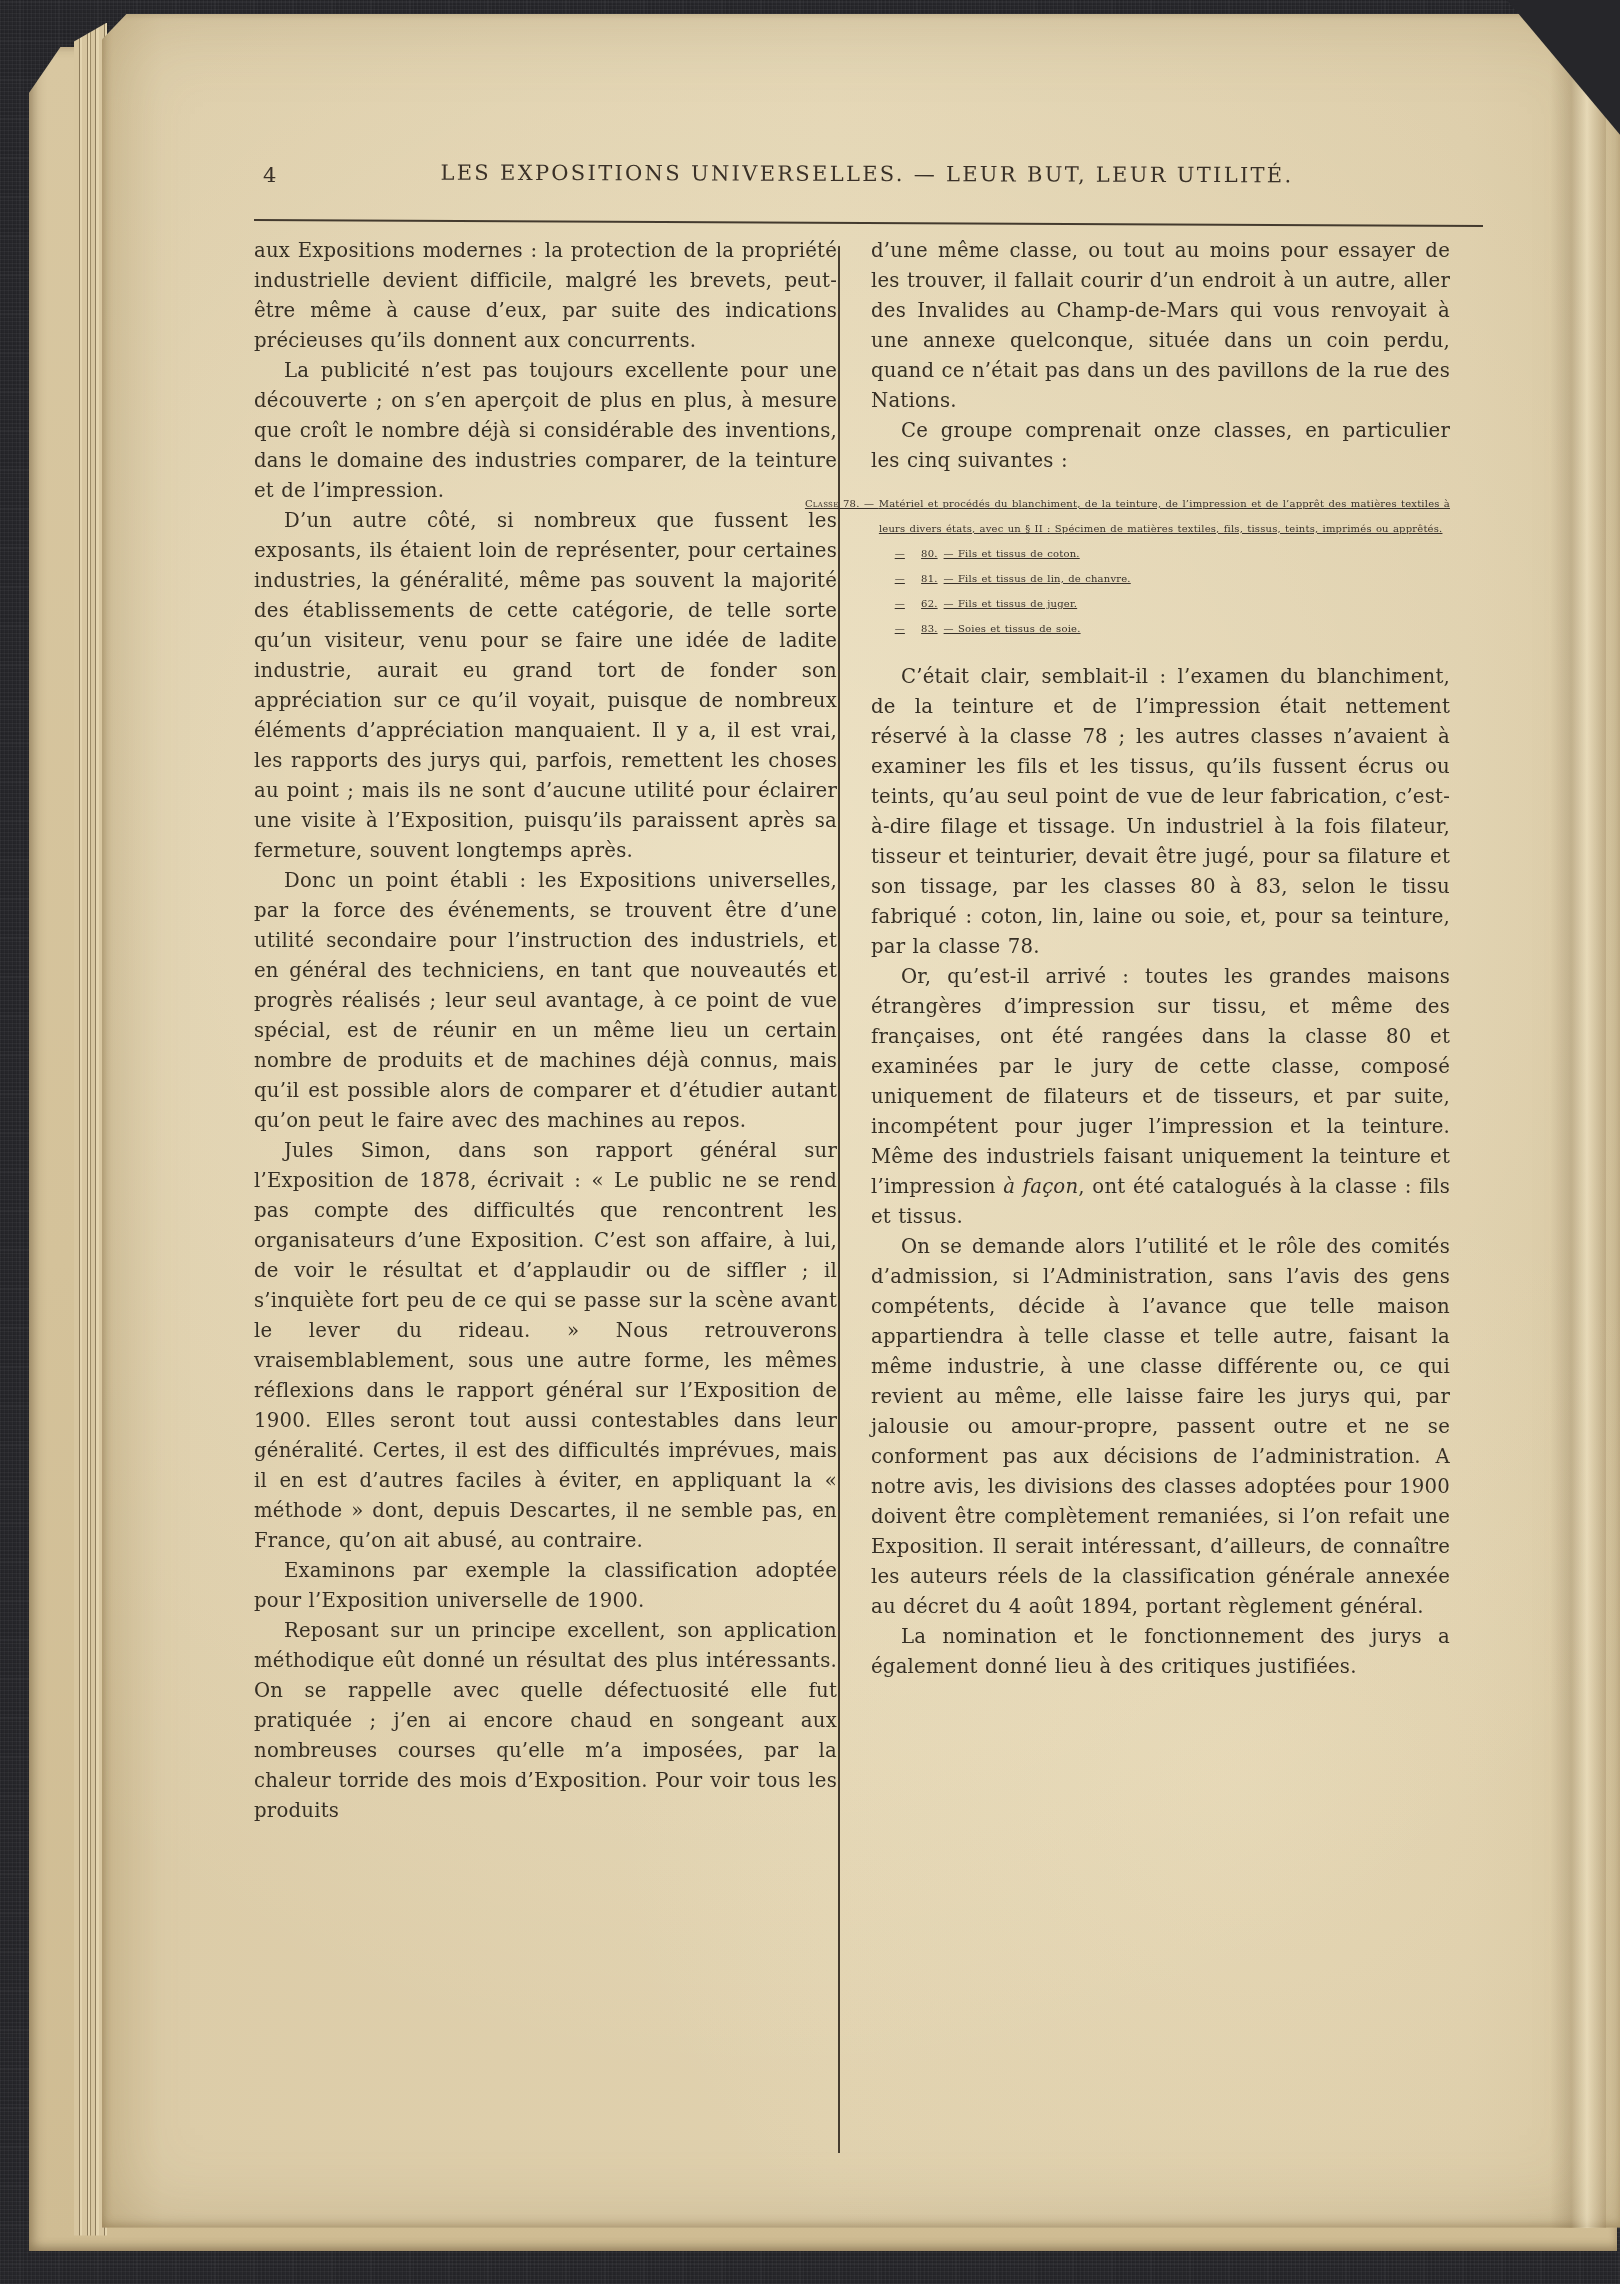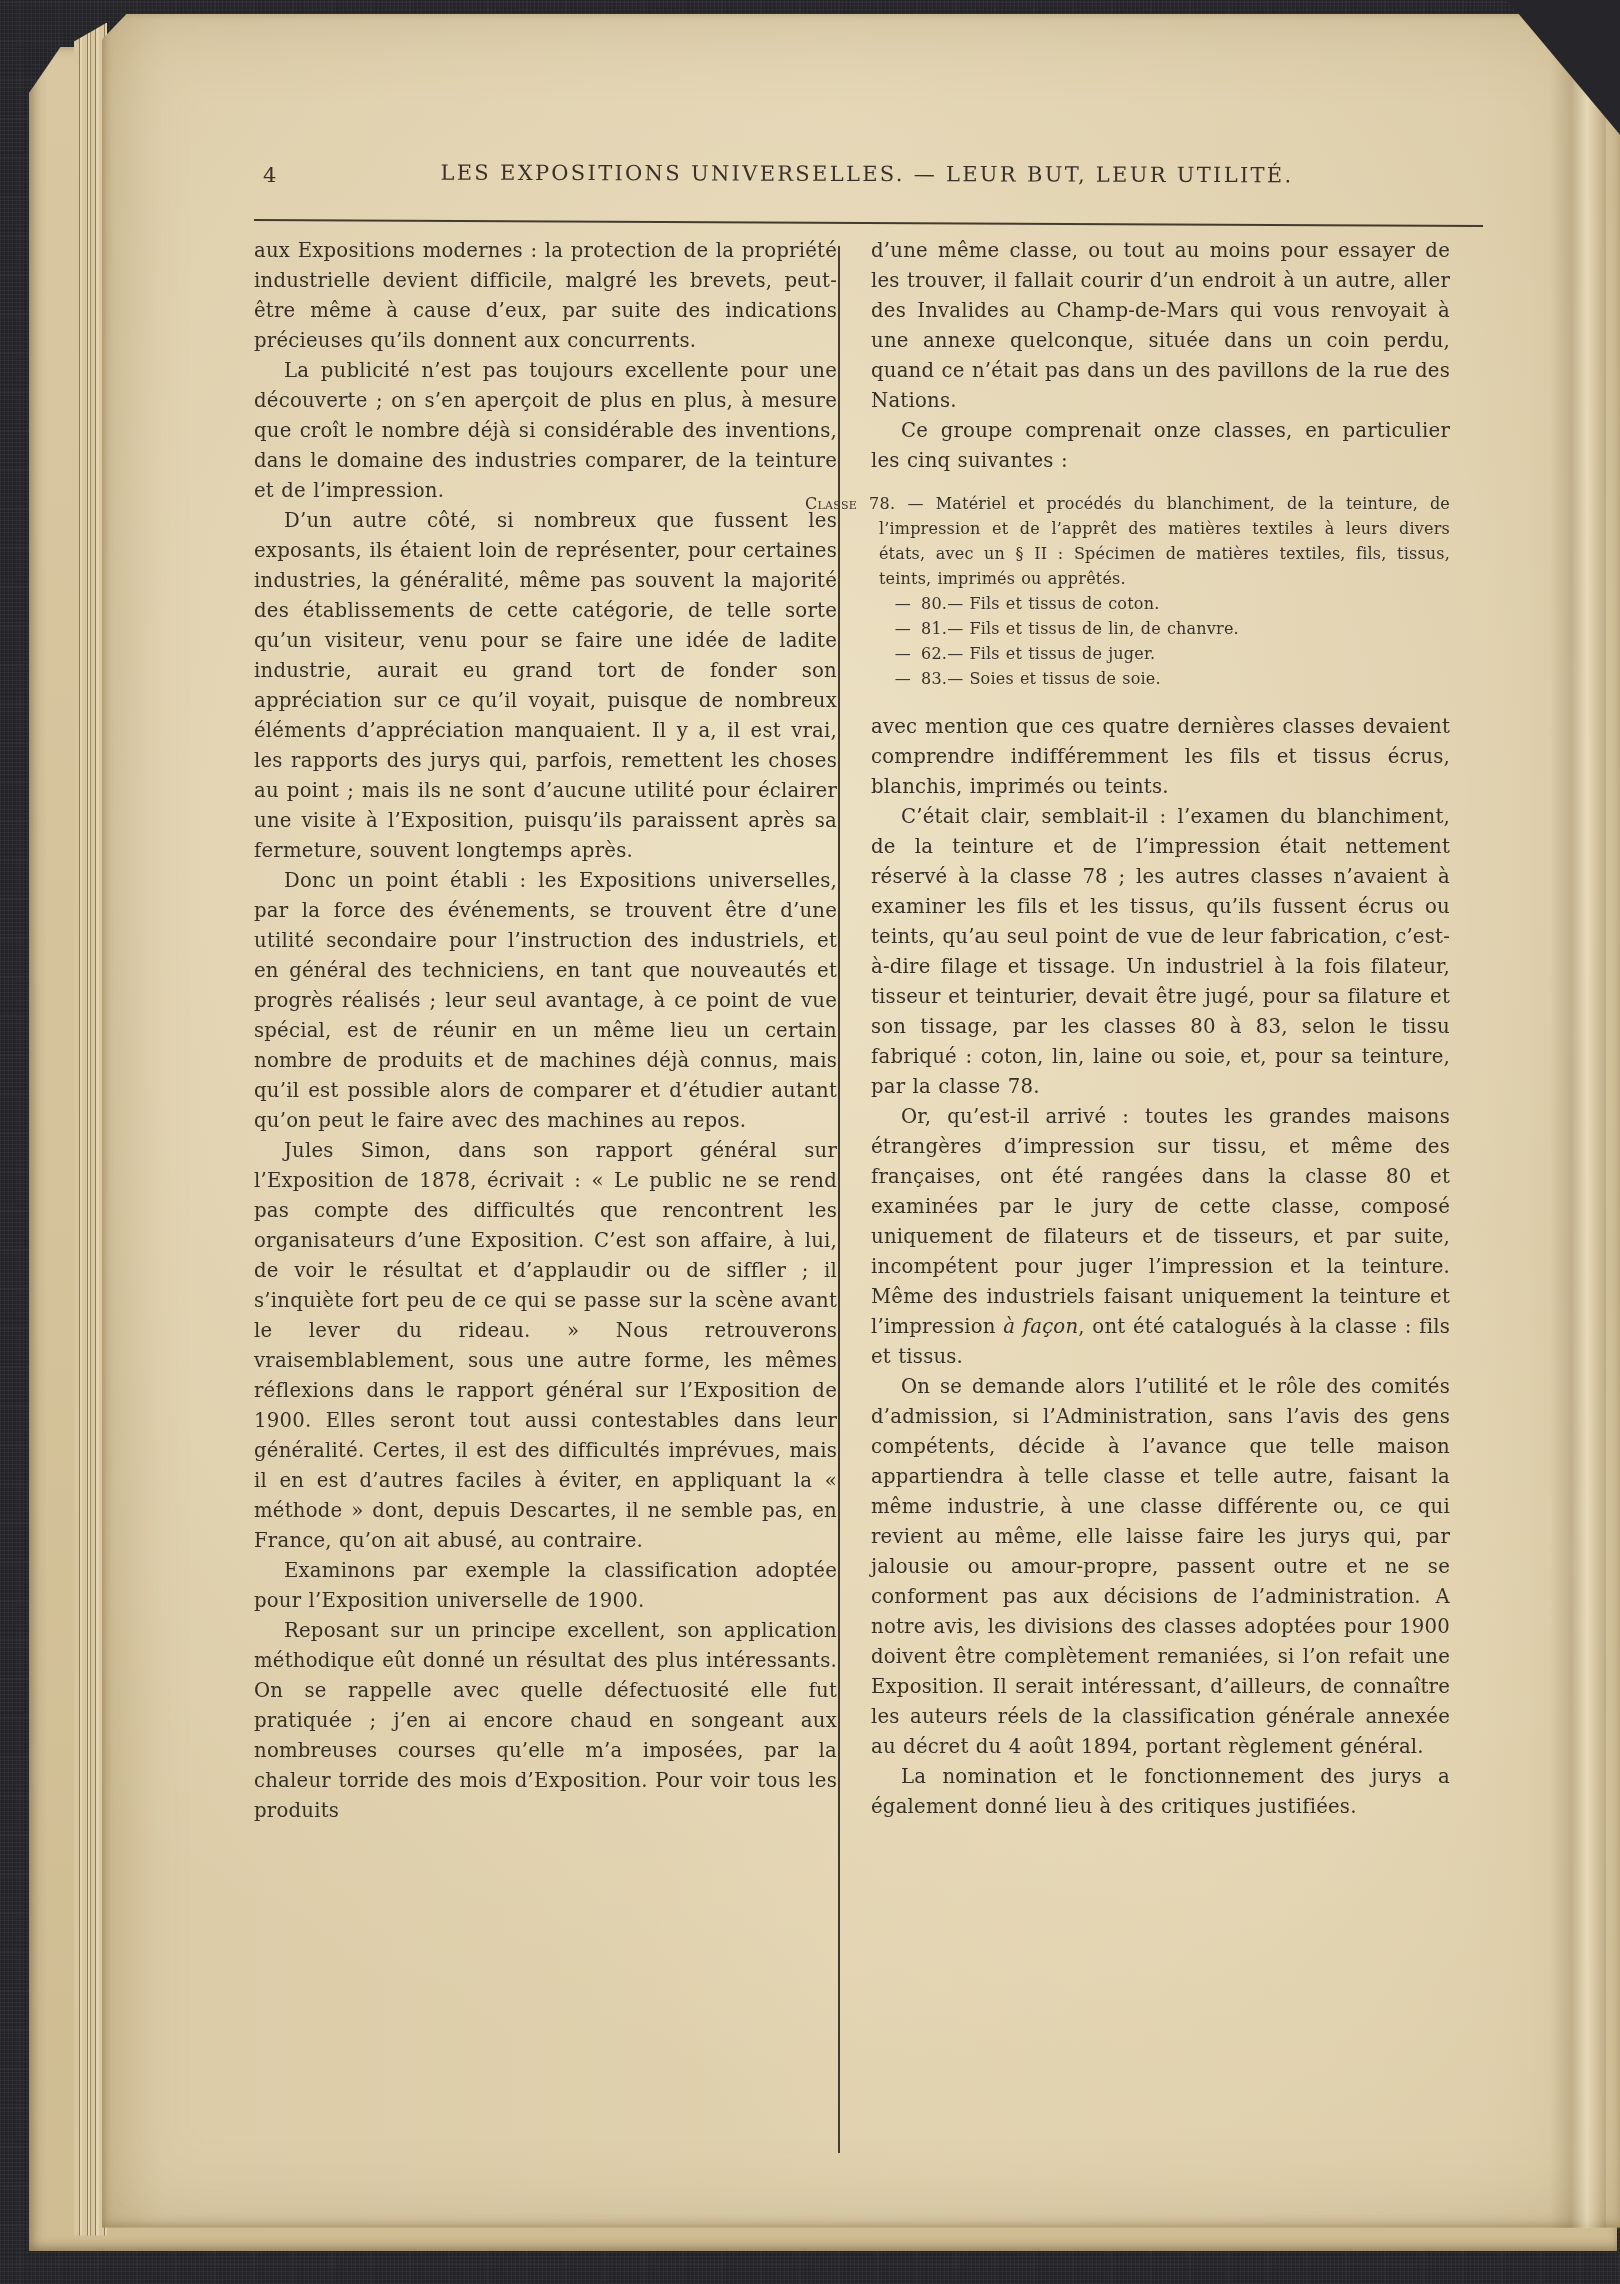--- a/index.html
+++ b/index.html
@@ -58,21 +58,21 @@
   }
   .col{
     position:absolute;top:236px;font-size:19.7px;line-height:30px;
     text-align:justify;letter-spacing:0.2px;word-spacing:0.8px;color:#362f25;
   }
   .col p{margin:0;padding:0;}
   .col p.ind{text-indent:30px;}
   .col-left{left:254px;width:583px;}
   .col-right{left:871px;width:579px;}
   .it{font-style:italic;margin-top:12px;}
-  .cls-list{margin:14.6px 0 21.4px 7.9px;font-size:16px;line-height:25px;color:#38312a;}
+  .cls-list{margin:14.6px 0 21.4px 7.9px;font-size:10px;line-height:25px;color:#38312a;text-decoration:underline;}
   .cls-main{padding-left:74px;text-indent:-74px;text-align:justify;margin:0;}
   .sc{font-variant:small-caps;letter-spacing:0.3px;}
   .cls-row{display:flex;}
   .cls-row .m{flex:0 0 26.4px;margin-left:15.8px;}
   .cls-row .n{flex:0 0 22.5px;}
   .cls-row .b{flex:1;}
 </style>
 </head>
 <body>
 
@@ -121,21 +121,20 @@
           <span class="n">62.</span>
           <span class="b">— Fils et tissus de juger.</span>
       </div>
       <div class="cls-row">
         <span class="m">—</span>
           <span class="n">83.</span>
           <span class="b">— Soies et tissus de soie.</span>
       </div>
     </div>
 
-    <p>avec mention que ces quatre dernières classes devaient comprendre indifféremment les fils et tissus écrus, blanchis, imprimés ou teints.</p>
     <p class="ind">C’était clair, semblait-il : l’examen du blanchiment, de la teinture et de l’impression était nettement réservé à la classe 78 ; les autres classes n’avaient à examiner les fils et les tissus, qu’ils fussent écrus ou teints, qu’au seul point de vue de leur fabrication, c’est-à-dire filage et tissage. Un industriel à la fois filateur, tisseur et teinturier, devait être jugé, pour sa filature et son tissage, par les classes 80 à 83, selon le tissu fabriqué : coton, lin, laine ou soie, et, pour sa teinture, par la classe 78.</p>
     <p class="ind"><span>Or, qu’est-il arrivé : toutes les grandes maisons étrangères d’impression sur tissu, et même des françaises, ont été rangées dans la classe 80 et examinées par le jury de cette classe, composé uniquement de filateurs et de tisseurs, et par suite, incompétent pour juger l’impression et la teinture. Même des industriels faisant uniquement la teinture et l’impression </span><span class="it">à façon</span><span>, ont été catalogués à la classe : fils et tissus.</span></p>
     <p class="ind">On se demande alors l’utilité et le rôle des comités d’admission, si l’Administration, sans l’avis des gens compétents, décide à l’avance que telle maison appartiendra à telle classe et telle autre, faisant la même industrie, à une classe différente ou, ce qui revient au même, elle laisse faire les jurys qui, par jalousie ou amour-propre, passent outre et ne se conforment pas aux décisions de l’administration. A notre avis, les divisions des classes adoptées pour 1900 doivent être complètement remaniées, si l’on refait une Exposition. Il serait intéressant, d’ailleurs, de connaître les auteurs réels de la classification générale annexée au décret du 4 août 1894, portant règlement général.</p>
     <p class="ind">La nomination et le fonctionnement des jurys a également donné lieu à des critiques justifiées.</p>
   </div>
 
   <div class="corner-dark"></div>
 
 </div>
 

